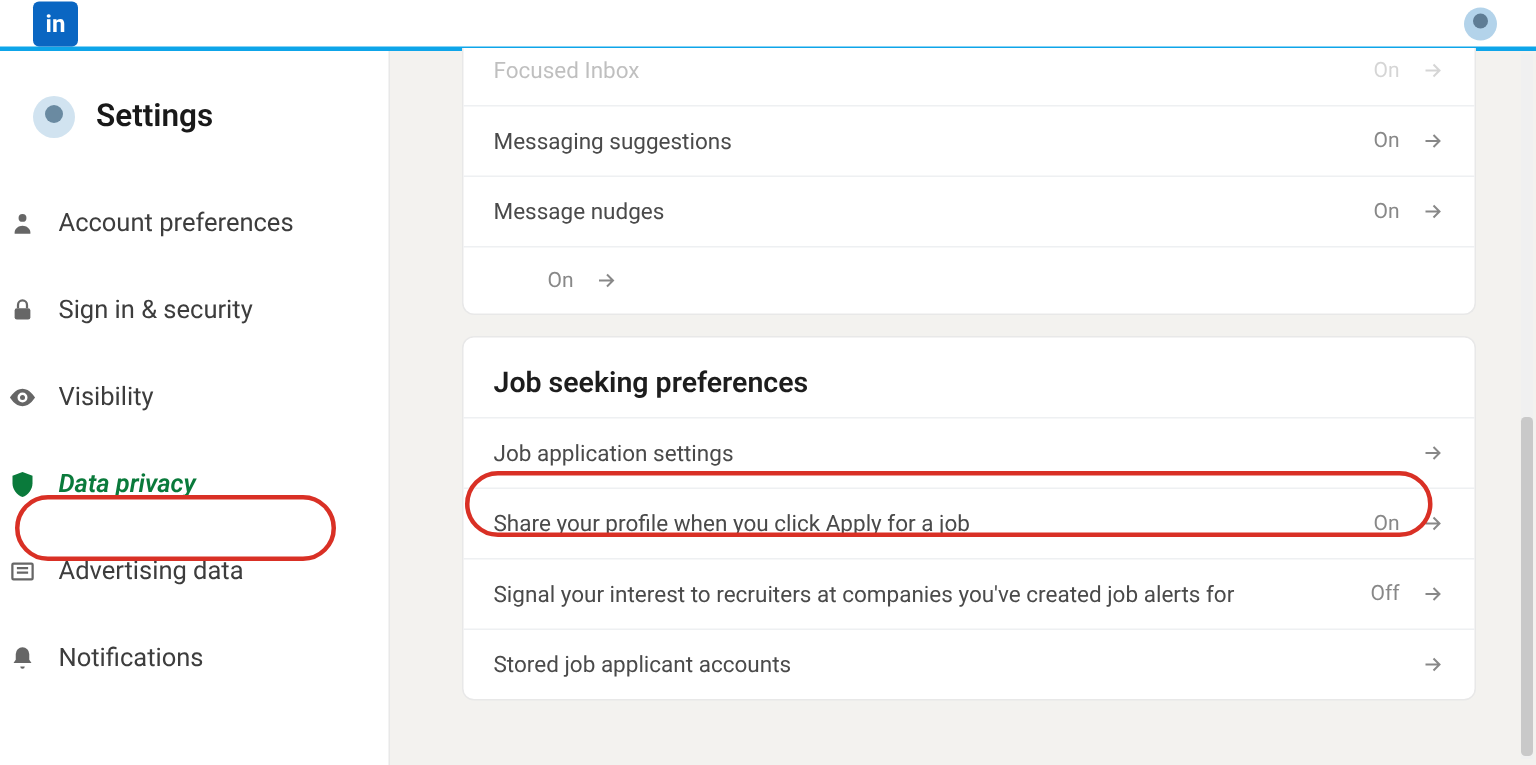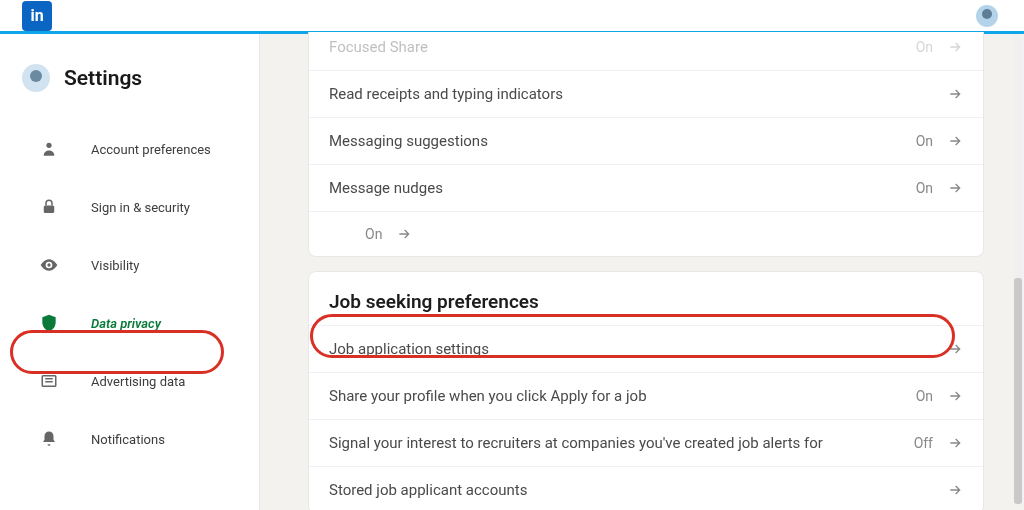--- a/index.html
+++ b/index.html
@@ -91,23 +91,23 @@
       top: -2px;
     }
     .settings-title {
       font-size: 21px;
       font-weight: 600;
       color: #191919;
     }
     .nav-item {
       display: flex;
       align-items: center;
-      gap: 31px;
-      padding: 18px 38px;
-      font-size: 13px;
+      gap: 13px;
+      padding: 18px 4px;
+      font-size: 17px;
       color: #3d3d3d;
       cursor: pointer;
     }
     .nav-item.active {
       color: #0a7a3b;
       font-weight: 600;
       font-style: italic;
     }
     .nav-item.active .nav-icon {
       color: #0a7a3b;
@@ -281,38 +281,29 @@
             <path d="M12 2a6 6 0 00-6 6v5l-2 3h16l-2-3V8a6 6 0 00-6-6zM10 19a2 2 0 004 0h-4z"></path>
           </svg>
       </div>
       <span>Notifications</span>
     </div>
   </div>
 
   <div class="main">
     <div class="section partial-top">
       <div class="row first" style="padding-top:6px;">
-        <span class="row-label" style="opacity:0.35;">Focused Share</span>
+        <span class="row-label" style="opacity:0.35;">Focused Inbox</span>
         <div class="row-right">
           <span class="row-status" style="opacity:0.35;">On</span>
           <svg class="arrow-icon" viewBox="0 0 24 24" fill="none" stroke="currentColor" stroke-width="2" style="opacity:0.35;">
               <path d="M5 12h14M13 6l6 6-6 6"></path>
             </svg>
         </div>
       </div>
       <div class="row">
-        <span class="row-label">Read receipts and typing indicators</span>
-        <div class="row-right">
-          <span class="row-status"></span>
-          <svg class="arrow-icon" viewBox="0 0 24 24" fill="none" stroke="currentColor" stroke-width="2">
-              <path d="M5 12h14M13 6l6 6-6 6"></path>
-            </svg>
-        </div>
-      </div>
-      <div class="row">
         <span class="row-label">Messaging suggestions</span>
         <div class="row-right">
           <span class="row-status">On</span>
           <svg class="arrow-icon" viewBox="0 0 24 24" fill="none" stroke="currentColor" stroke-width="2">
               <path d="M5 12h14M13 6l6 6-6 6"></path>
             </svg>
         </div>
       </div>
       <div class="row">
         <span class="row-label">Message nudges</span>

